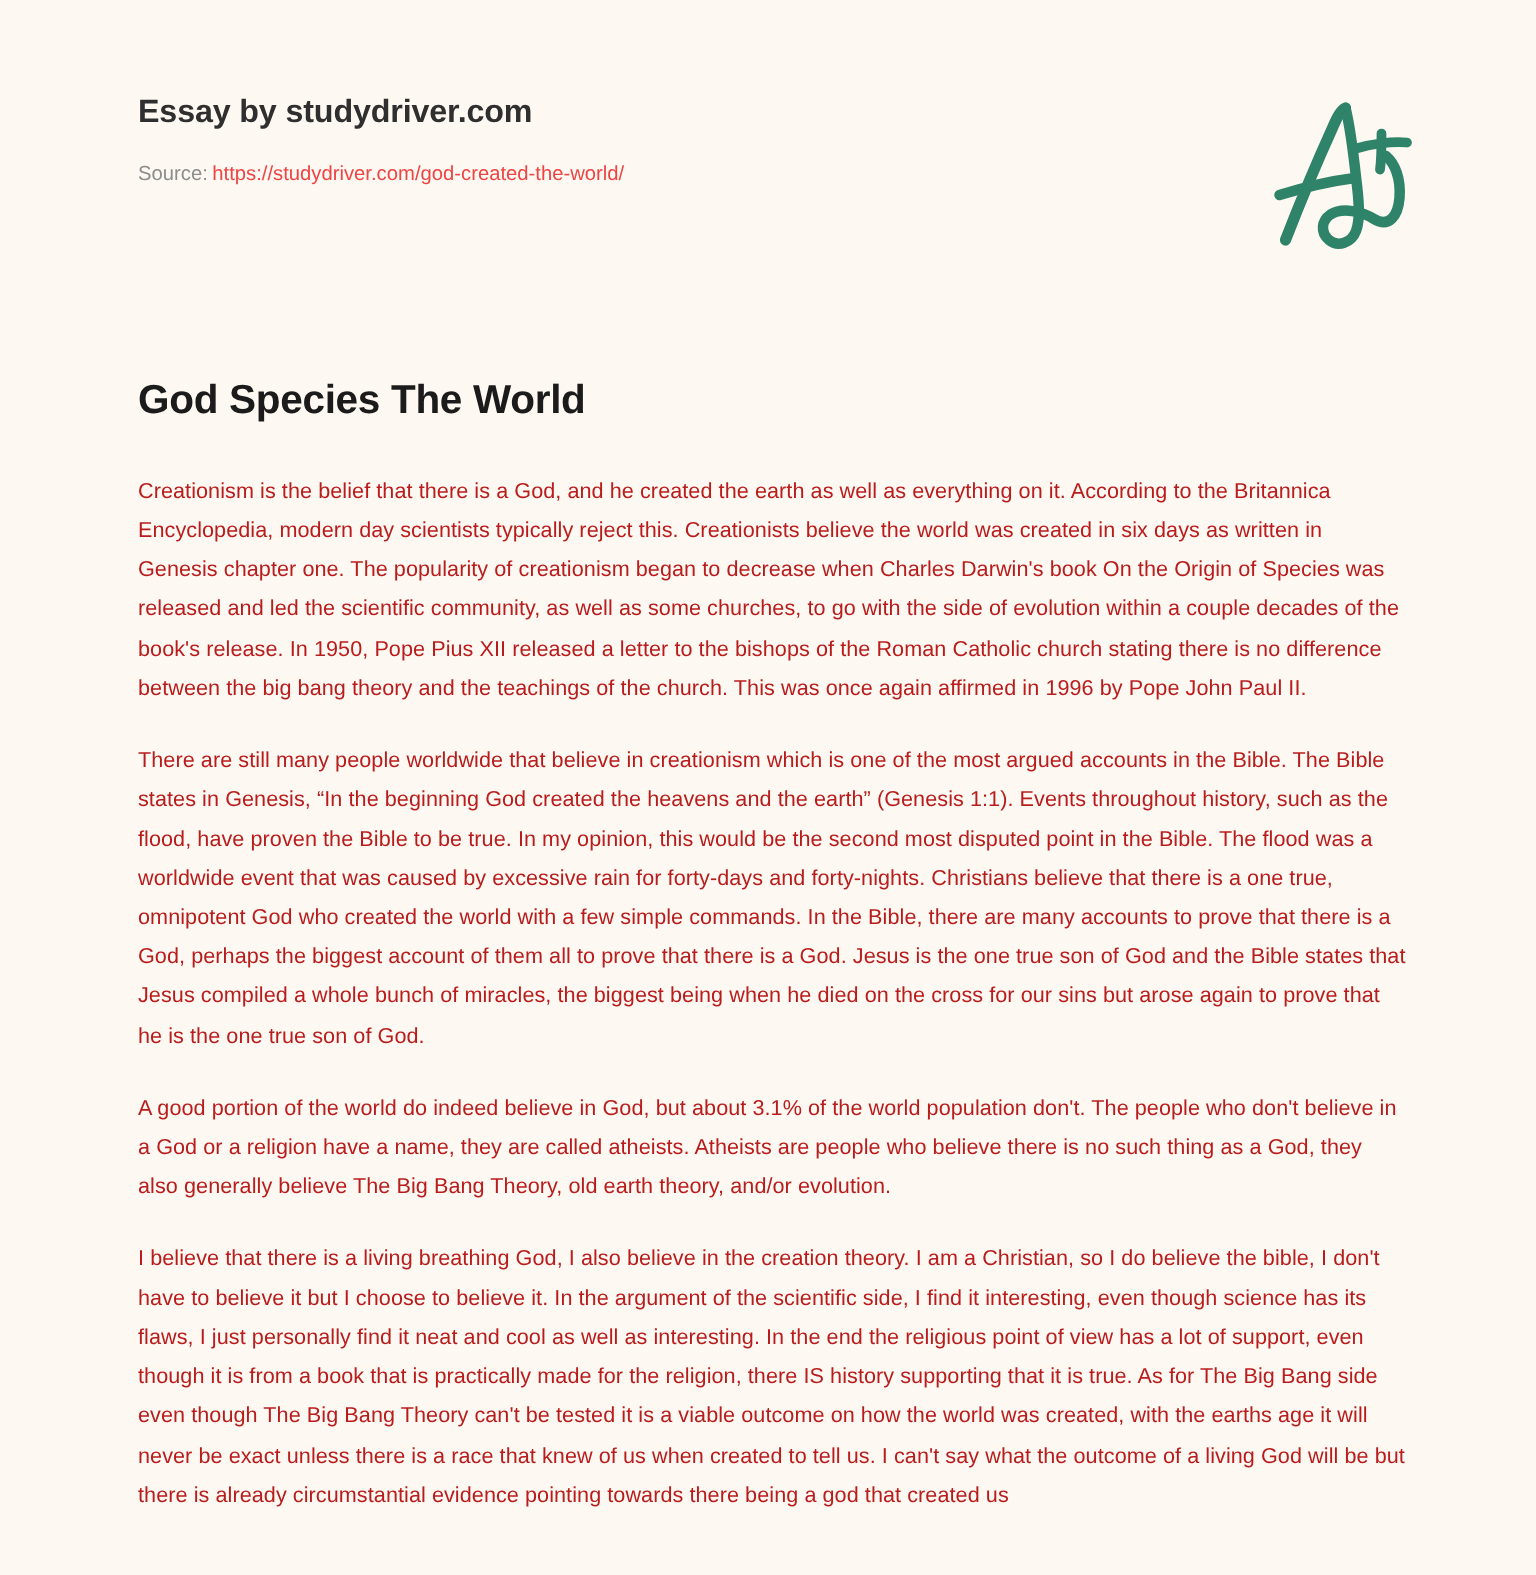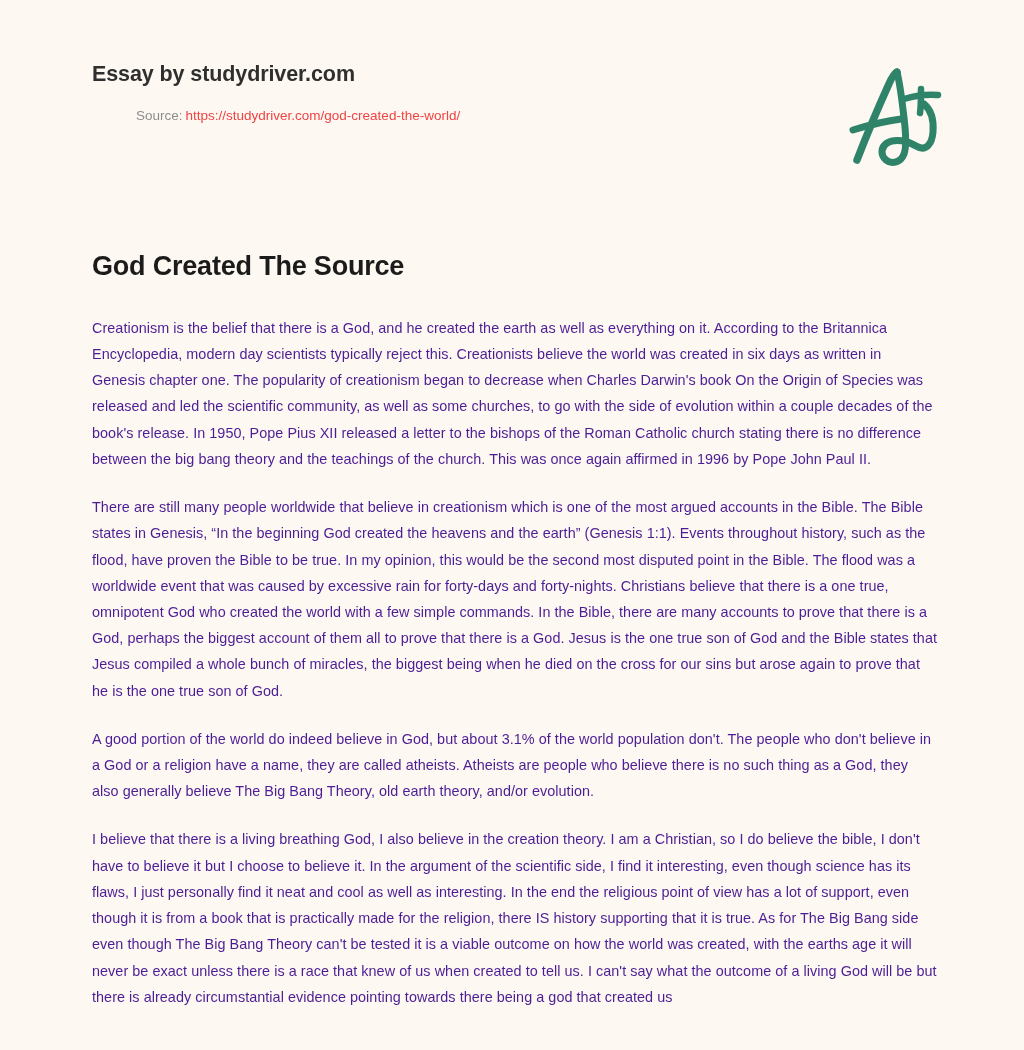--- a/index.html
+++ b/index.html
@@ -52,21 +52,20 @@
   }
 
   .source-line {
     font-size: 13.5px;
     line-height: 1.3;
     white-space: nowrap;
     color: #8a8a8a;
   }
   .source-label {
     color: #8d8d8d;
-    margin-left: 44px;
   }
   .source-url {
     color: #ef4444;
     text-decoration: none;
     margin-left: 3px;
   }
 
   
   .logo {
     width: 110px;
@@ -93,21 +92,21 @@
     margin: 60px 0 0 0;
   }
 
   .article-body {
     margin-top: 31px;
   }
 
   .article-body p {
     font-size: 14.4px;
     line-height: 1.82;
-    color: #4c1d95;
+    color: #b91c1c;
     margin: 0 0 22px 0;
     text-align: left;
     letter-spacing: 0.05px;
   }
   .article-body p:last-child {
     margin-bottom: 16px;
   }
 </style>
 </head>
 <body>
@@ -138,21 +137,21 @@
 
         <path d="M81 25 C 81 33, 81 42, 80 49" stroke-width="6.5"></path>
 
         <path d="M64 35 C 74 32, 88 30, 98 31" stroke-width="6.5"></path>
       </g>
     </svg>
 
   </div>
 
   <div class="article">
-    <h1 class="article-title">God Created The Source</h1>
+    <h1 class="article-title">God Species The World</h1>
 
     <div class="article-body">
       <p>Creationism is the belief that there is a God, and he created the earth as well as everything on it. According to the Britannica Encyclopedia, modern day scientists typically reject this. Creationists believe the world was created in six days as written in Genesis chapter one. The popularity of creationism began to decrease when Charles Darwin's book On the Origin of Species was released and led the scientific community, as well as some churches, to go with the side of evolution within a couple decades of the book's release. In 1950, Pope Pius XII released a letter to the bishops of the Roman Catholic church stating there is no difference between the big bang theory and the teachings of the church. This was once again affirmed in 1996 by Pope John Paul II.</p>
       <p>There are still many people worldwide that believe in creationism which is one of the most argued accounts in the Bible. The Bible states in Genesis, “In the beginning God created the heavens and the earth” (Genesis 1:1). Events throughout history, such as the flood, have proven the Bible to be true. In my opinion, this would be the second most disputed point in the Bible. The flood was a worldwide event that was caused by excessive rain for forty-days and forty-nights. Christians believe that there is a one true, omnipotent God who created the world with a few simple commands. In the Bible, there are many accounts to prove that there is a God, perhaps the biggest account of them all to prove that there is a God. Jesus is the one true son of God and the Bible states that Jesus compiled a whole bunch of miracles, the biggest being when he died on the cross for our sins but arose again to prove that he is the one true son of God.</p>
       <p>A good portion of the world do indeed believe in God, but about 3.1% of the world population don't. The people who don't believe in a God or a religion have a name, they are called atheists. Atheists are people who believe there is no such thing as a God, they also generally believe The Big Bang Theory, old earth theory, and/or evolution.</p>
       <p>I believe that there is a living breathing God, I also believe in the creation theory. I am a Christian, so I do believe the bible, I don't have to believe it but I choose to believe it. In the argument of the scientific side, I find it interesting, even though science has its flaws, I just personally find it neat and cool as well as interesting. In the end the religious point of view has a lot of support, even though it is from a book that is practically made for the religion, there IS history supporting that it is true. As for The Big Bang side even though The Big Bang Theory can't be tested it is a viable outcome on how the world was created, with the earths age it will never be exact unless there is a race that knew of us when created to tell us. I can't say what the outcome of a living God will be but there is already circumstantial evidence pointing towards there being a god that created us</p>
     </div>
   </div>
 
 </div>

